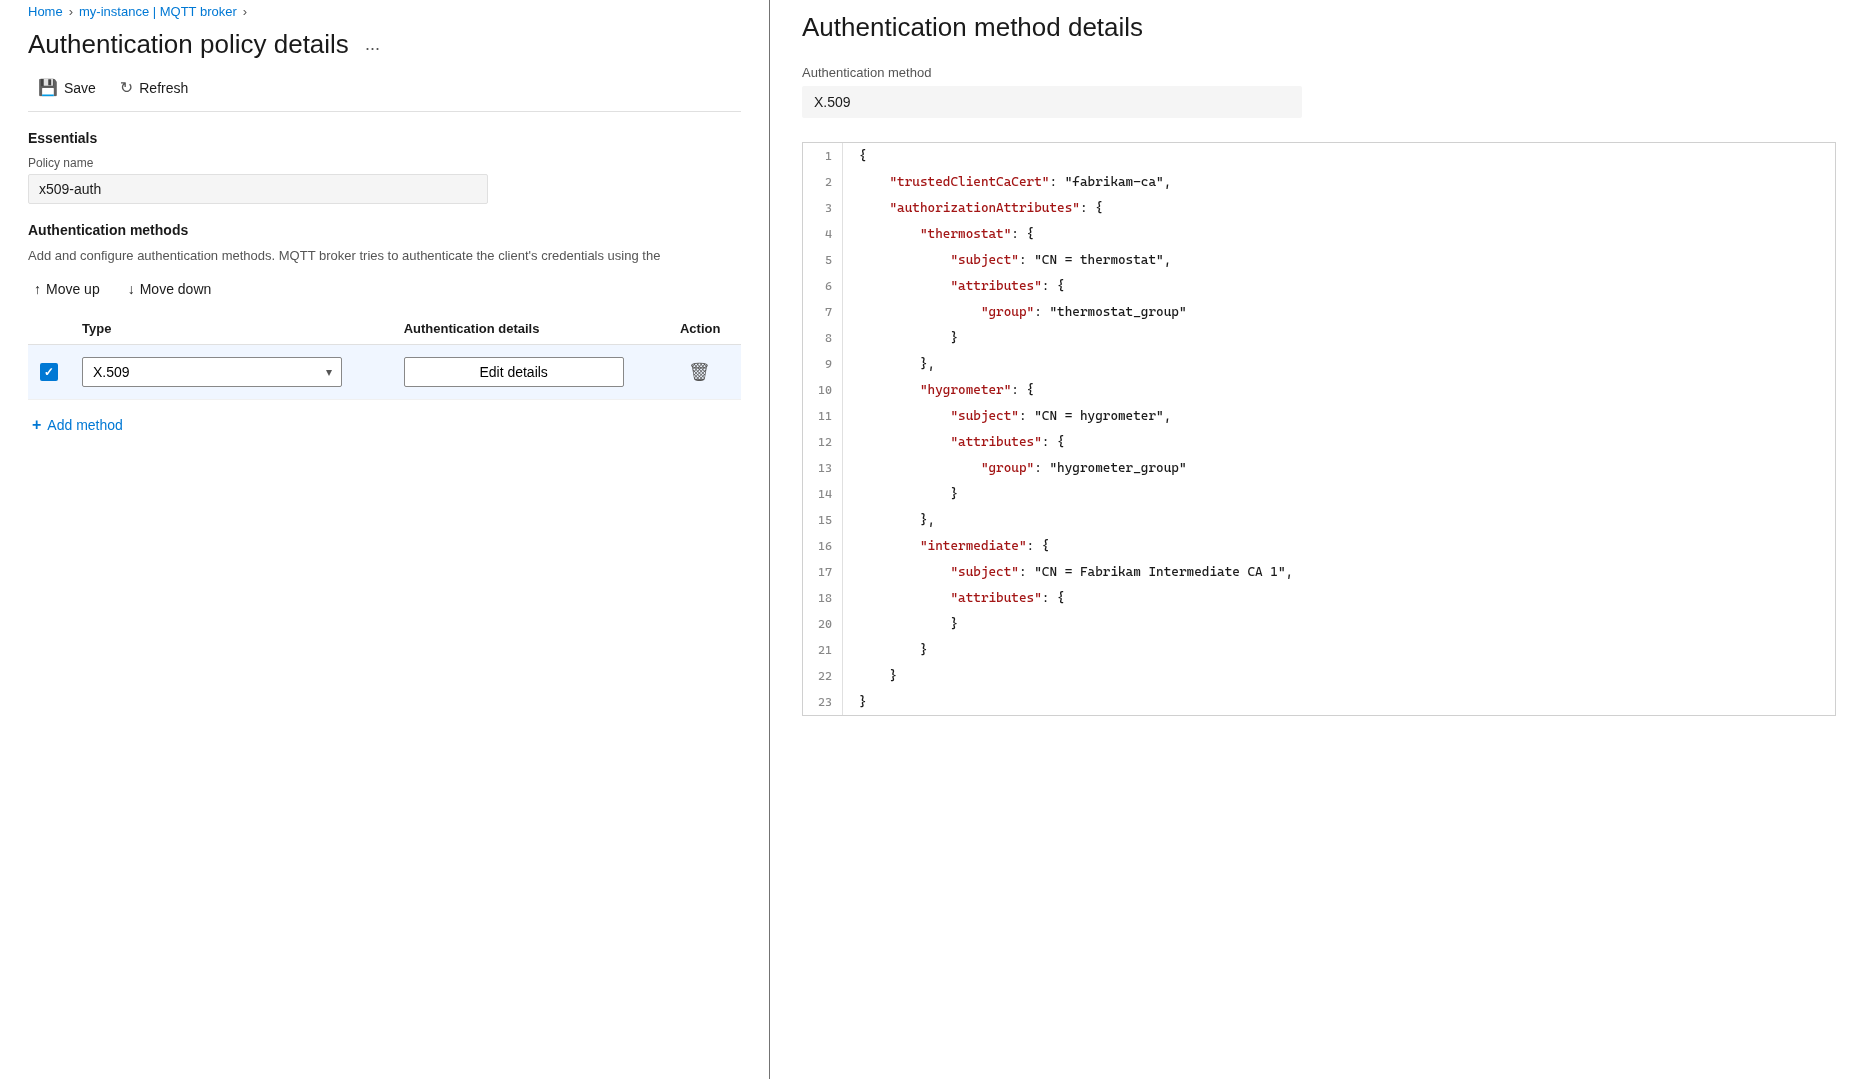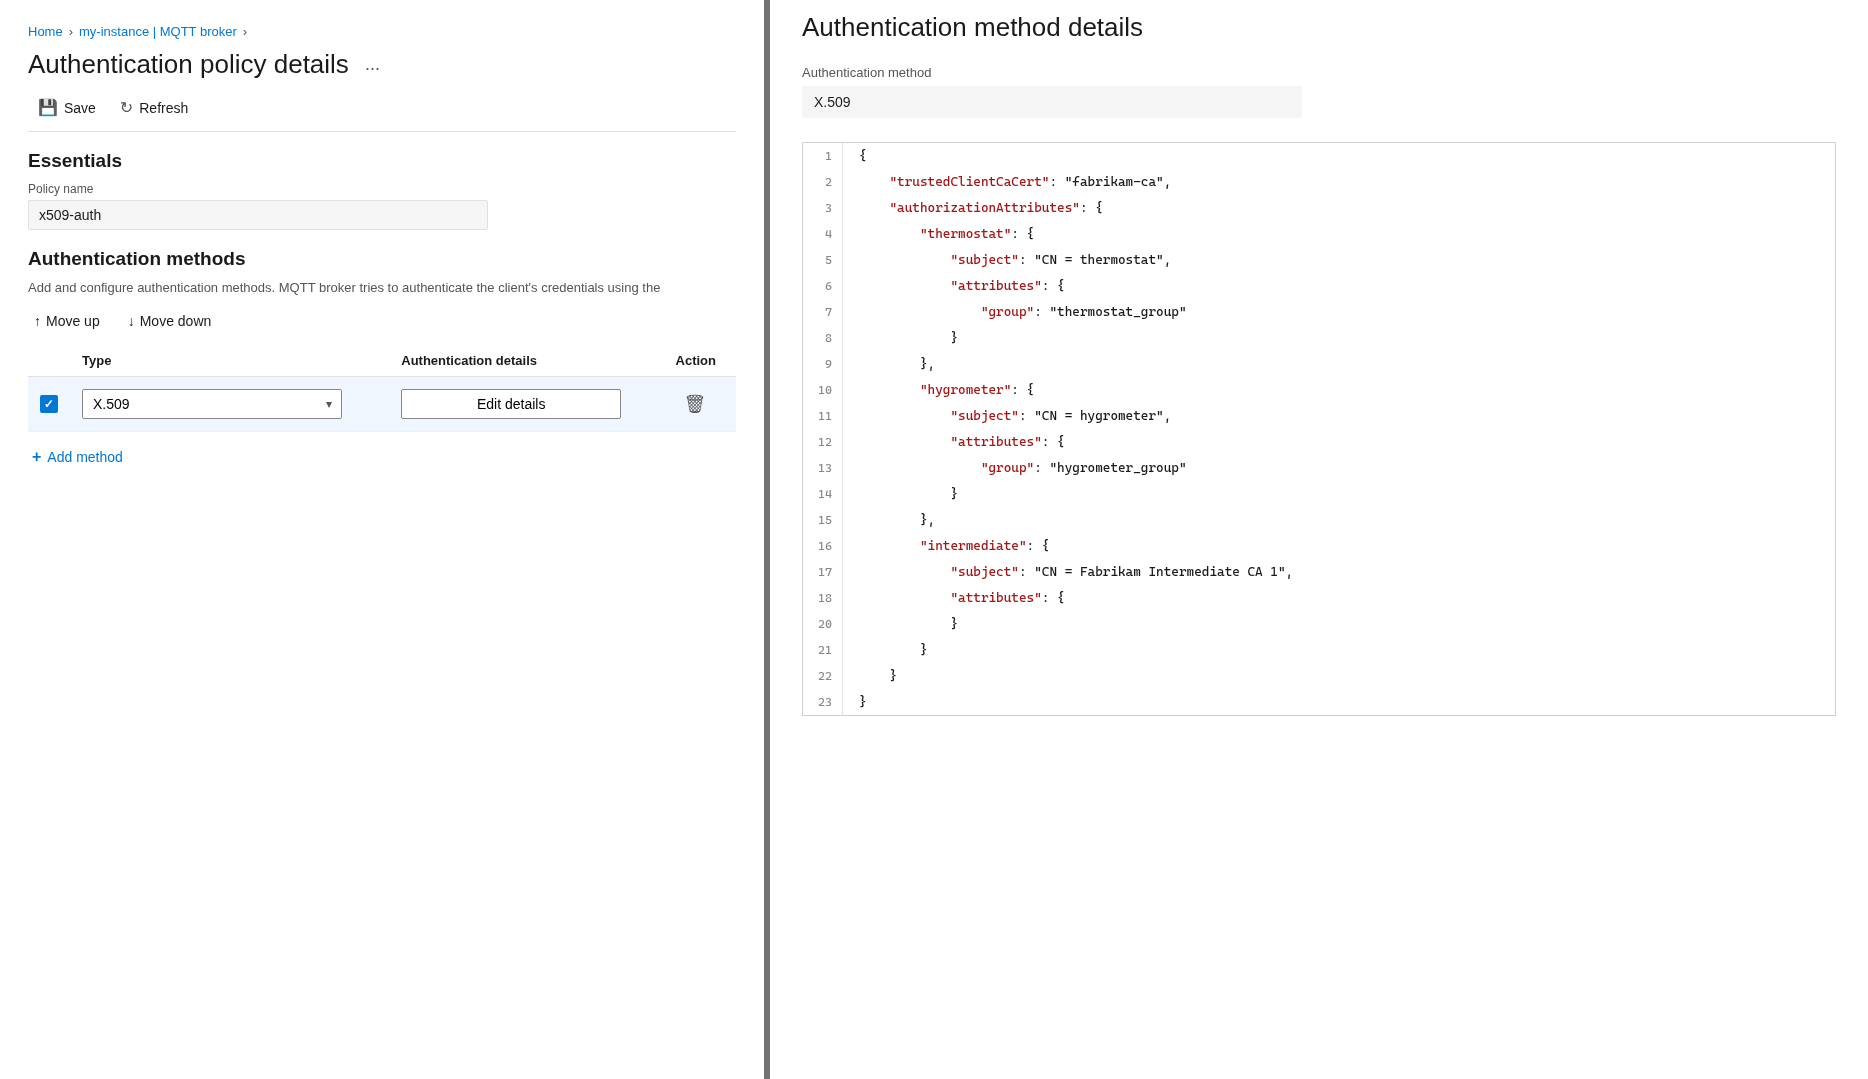--- a/index.html
+++ b/index.html
@@ -1,22 +1,22 @@
 <!DOCTYPE html>
 <html><head>
   <meta charset="utf-8">
   <style>
     * { box-sizing: border-box; margin: 0; padding: 0; }
     body { font-family: 'Segoe UI', Arial, sans-serif; font-size: 14px; color: #1a1a1a; background: #fff; display: flex; height: 100vh; overflow: hidden; }
 
     .left-panel {
       width: 770px;
       min-width: 770px;
-      padding: 24px 28px 28px 28px;
-      border-right: 6px solid #737373;
+      padding: 4px 28px 28px 28px;
+      border-right: 1px solid #737373;
       overflow-y: auto;
     }
 
     .right-panel {
       flex: 1;
       padding: 12px 32px 28px 32px;
       overflow-y: auto;
     }
 
     .breadcrumb {
@@ -66,21 +66,21 @@
       border: none;
       cursor: pointer;
       padding: 6px 10px;
       font-size: 14px;
       color: #1a1a1a;
       border-radius: 2px;
     }
     .toolbar-btn .icon { font-size: 16px; color: #555; }
 
     .section-title {
-      font-size: 19px;
+      font-size: 14px;
       font-weight: 600;
       margin-bottom: 10px;
     }
 
     .field-label {
       font-size: 12px;
       color: #555;
       margin-bottom: 4px;
     }
 

